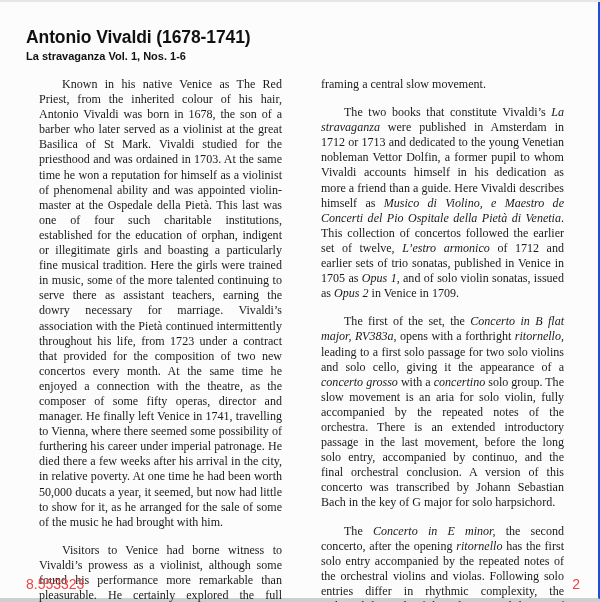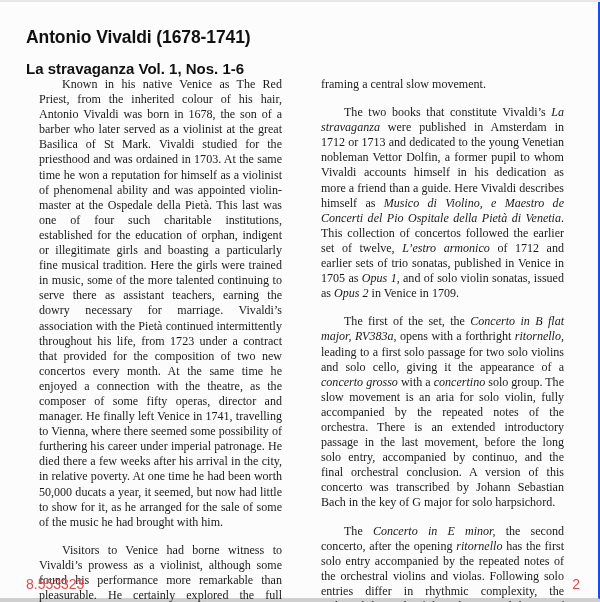--- a/index.html
+++ b/index.html
@@ -15,21 +15,21 @@
     background: #fcfcfc;
     border-right: 6px solid #1d4ed8;
     border-bottom: 4px solid #cfcfcf;
   }
   .top-edge { position:absolute; left:0; top:0; width:600px; height:2px; background:#e6e6e6; }
   .header {
     position: absolute; left: 26px; top: 27px;
     font-family: "Liberation Sans", sans-serif; font-weight: bold; color: #111;
   }
   .title { font-size: 17.5px; line-height: 20px; letter-spacing: -0.1px; }
-  .subtitle { font-size: 15px; line-height: 19px; margin-top: 12px; }
+  .subtitle { font-size: 11px; line-height: 19px; margin-top: 0px; }
   .col {
     position: absolute; top: 64px; width: 269px;
     font-size: 12.05px; line-height: 15.1px;
     text-align: justify;
   }
   .col-left { left: 26px; }
   .col-right { left: 308px; top: 64px; }
   .col p { margin: 13px; text-indent: 0; }
   .col p.indent { text-indent: 23px; }
   .col-right { top: 64px; }

